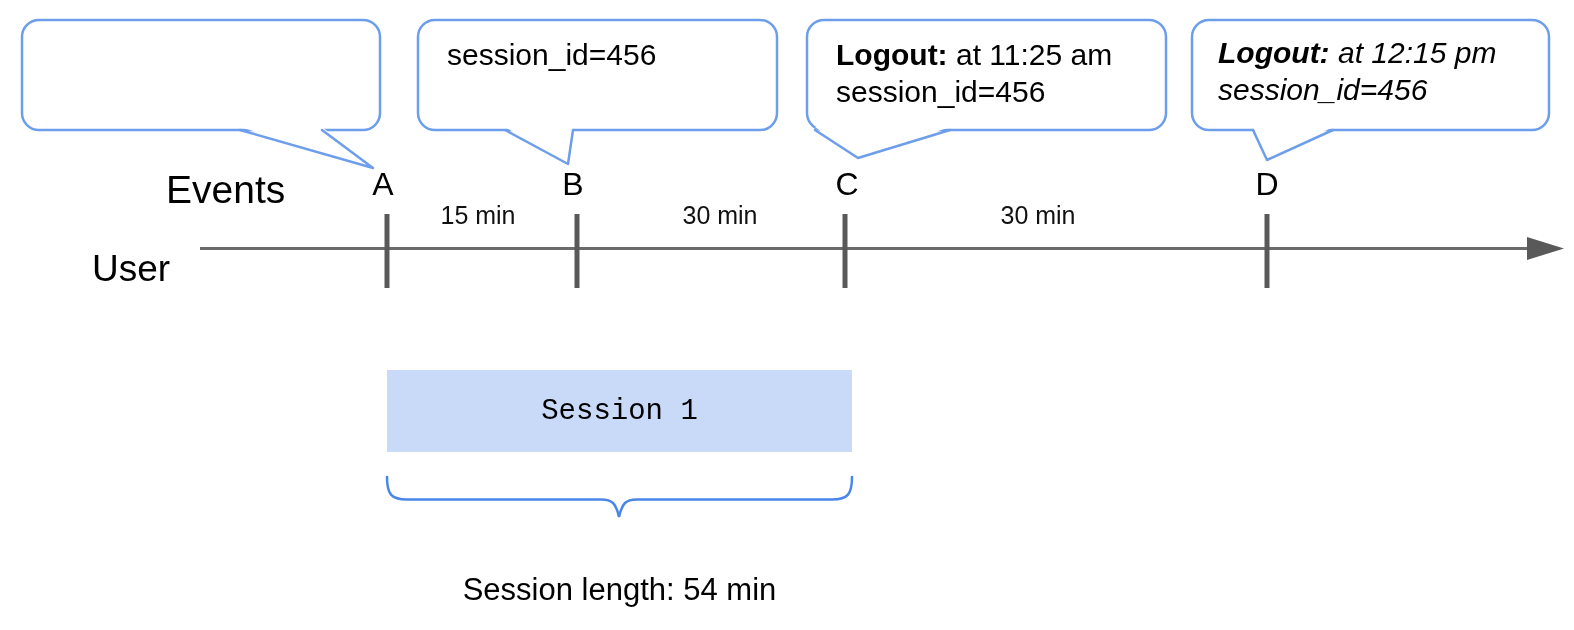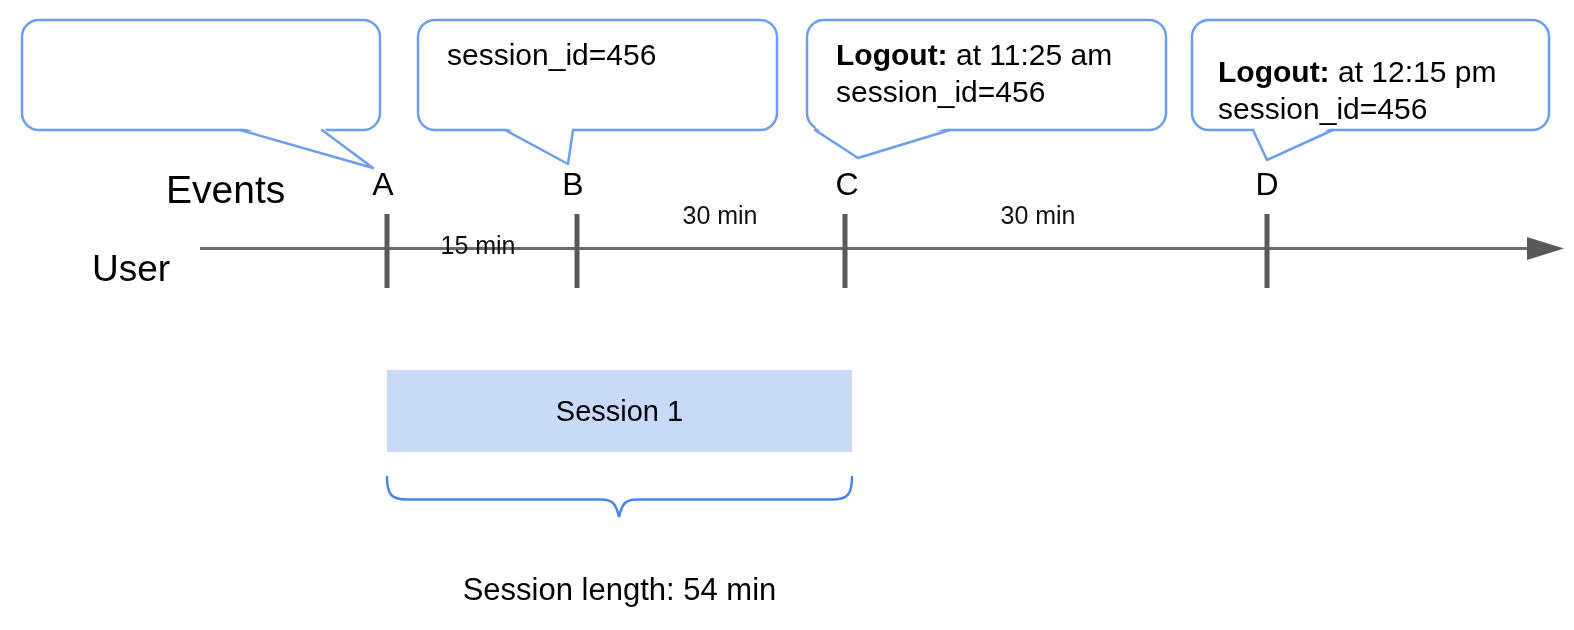--- a/index.html
+++ b/index.html
@@ -17,21 +17,21 @@
   .brace{fill:none;stroke-width:2.5px;stroke-linecap:round;}
   .txt{position:absolute;white-space:nowrap;}
   .callout-text{font-size:30px;line-height:37px;}
   .co-title{font-weight:bold;}
   .ev-letter{font-size:32px;transform:translateX(-50%);}
   .events-label{font-size:39px;}
   .user-label{font-size:37px;margin-top:16px;}
   .interval{font-size:25px;transform:translateX(-50%);color:#111;}
   .session-label{
     position:absolute;left:387px;top:370px;width:465px;height:82px;
-    display:flex;align-items:center;justify-content:center;font-size:29px;
+    display:flex;align-items:center;justify-content:center;font-size:29px;font-family:Liberation Mono, monospace;
   }
   .caption{
     position:absolute;left:387px;top:572px;width:465px;
     text-align:center;font-size:31px;
   }
 </style>
 </head>
 <body>
 
 <div>
@@ -77,33 +77,33 @@
 
   <div class="txt callout-text" style="left:49px;top:36px;">
   </div>
   <div class="txt callout-text" style="left:447px;top:36px;">
     <div>session_id=456</div>
   </div>
   <div class="txt callout-text" style="left:836px;top:36px;">
     <div><span class="co-title">Logout:</span> <span>at 11:25 am</span></div>
     <div>session_id=456</div>
   </div>
-  <div class="txt callout-text" style="left:1218px;top:53px;">
+  <div class="txt callout-text" style="left:1218px;top:34px;font-style:italic;">
     <div><span class="co-title">Logout:</span> <span>at 12:15 pm</span></div>
     <div>session_id=456</div>
   </div>
 
   <div class="txt events-label" style="left:166px;top:168px;">Events</div>
   <div class="txt ev-letter" style="left:383px;top:166px;">A</div>
   <div class="txt ev-letter" style="left:573px;top:166px;">B</div>
   <div class="txt ev-letter" style="left:847px;top:166px;">C</div>
   <div class="txt ev-letter" style="left:1267px;top:166px;">D</div>
 
   <div class="txt user-label" style="left:92px;top:232px;">User</div>
 
-  <div class="txt interval" style="left:478px;top:201px;margin-top:30px;">15 min</div>
+  <div class="txt interval" style="left:478px;top:201px;">15 min</div>
   <div class="txt interval" style="left:720px;top:201px;">30 min</div>
   <div class="txt interval" style="left:1038px;top:201px;">30 min</div>
 
   <div class="session-label">Session 1</div>
   <div class="caption">Session length: 54 min</div>
 
 </div>
 
 </body></html>

